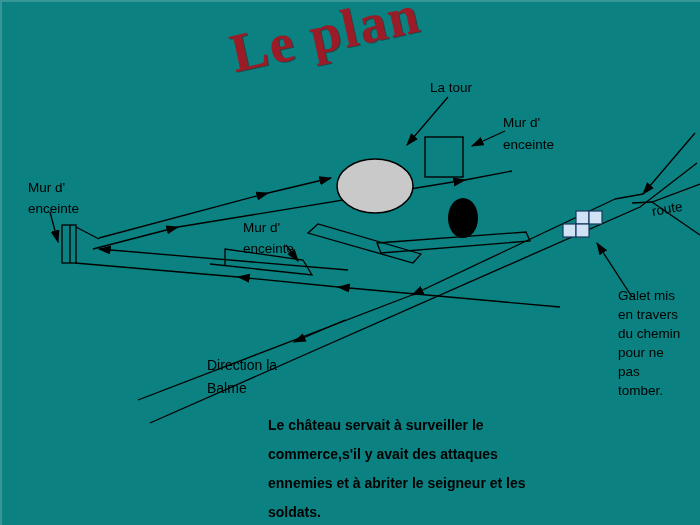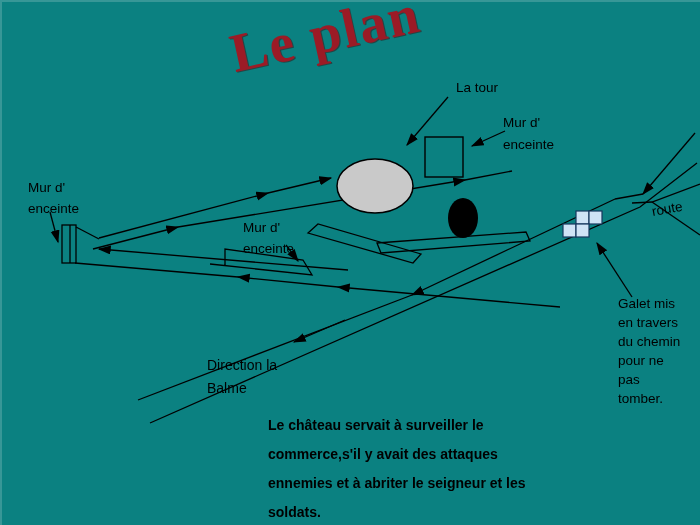--- a/index.html
+++ b/index.html
@@ -15,26 +15,26 @@
     white-space:pre-line;
   }
   .title{
     position:absolute;left:238px;top:22px;
     font-family:"Liberation Serif","DejaVu Serif",serif;
     font-weight:bold;font-size:55px;color:#9b1b26;
     letter-spacing:2px;white-space:nowrap;
     transform:rotate(-12.5deg);transform-origin:left bottom;
     text-shadow:1px 1px 0 rgba(60,0,0,.45);
   }
-  .lbl-tour{left:456px;top:77px;}
+  .lbl-tour{left:430px;top:77px;}
   .lbl-wall-right{left:503px;top:112px;line-height:22px;}
   .lbl-wall-left{left:28px;top:177px;}
   .lbl-wall-center{left:243px;top:217px;}
   .lbl-route{left:652px;top:201px;transform:rotate(-10deg);transform-origin:left center;}
-  .lbl-galet{left:618px;top:294px;line-height:19px;}
+  .lbl-galet{left:618px;top:286px;line-height:19px;}
   .lbl-direction{left:207px;top:354px;font-size:14px;line-height:23px;}
   .lbl-caption{left:268px;top:411px;width:300px;font-size:14px;line-height:29px;font-weight:bold;}
 </style>
 </head>
 <body>
 
 <svg id="plan-svg" viewBox="0 0 700 525" xmlns="http://www.w3.org/2000/svg">
   <defs>
     <marker id="arw" markerWidth="12" markerHeight="9" refX="9" refY="3.5" orient="auto">
       <path d="M0,0 L10,3.5 L0,7 Z" fill="#000"></path>

